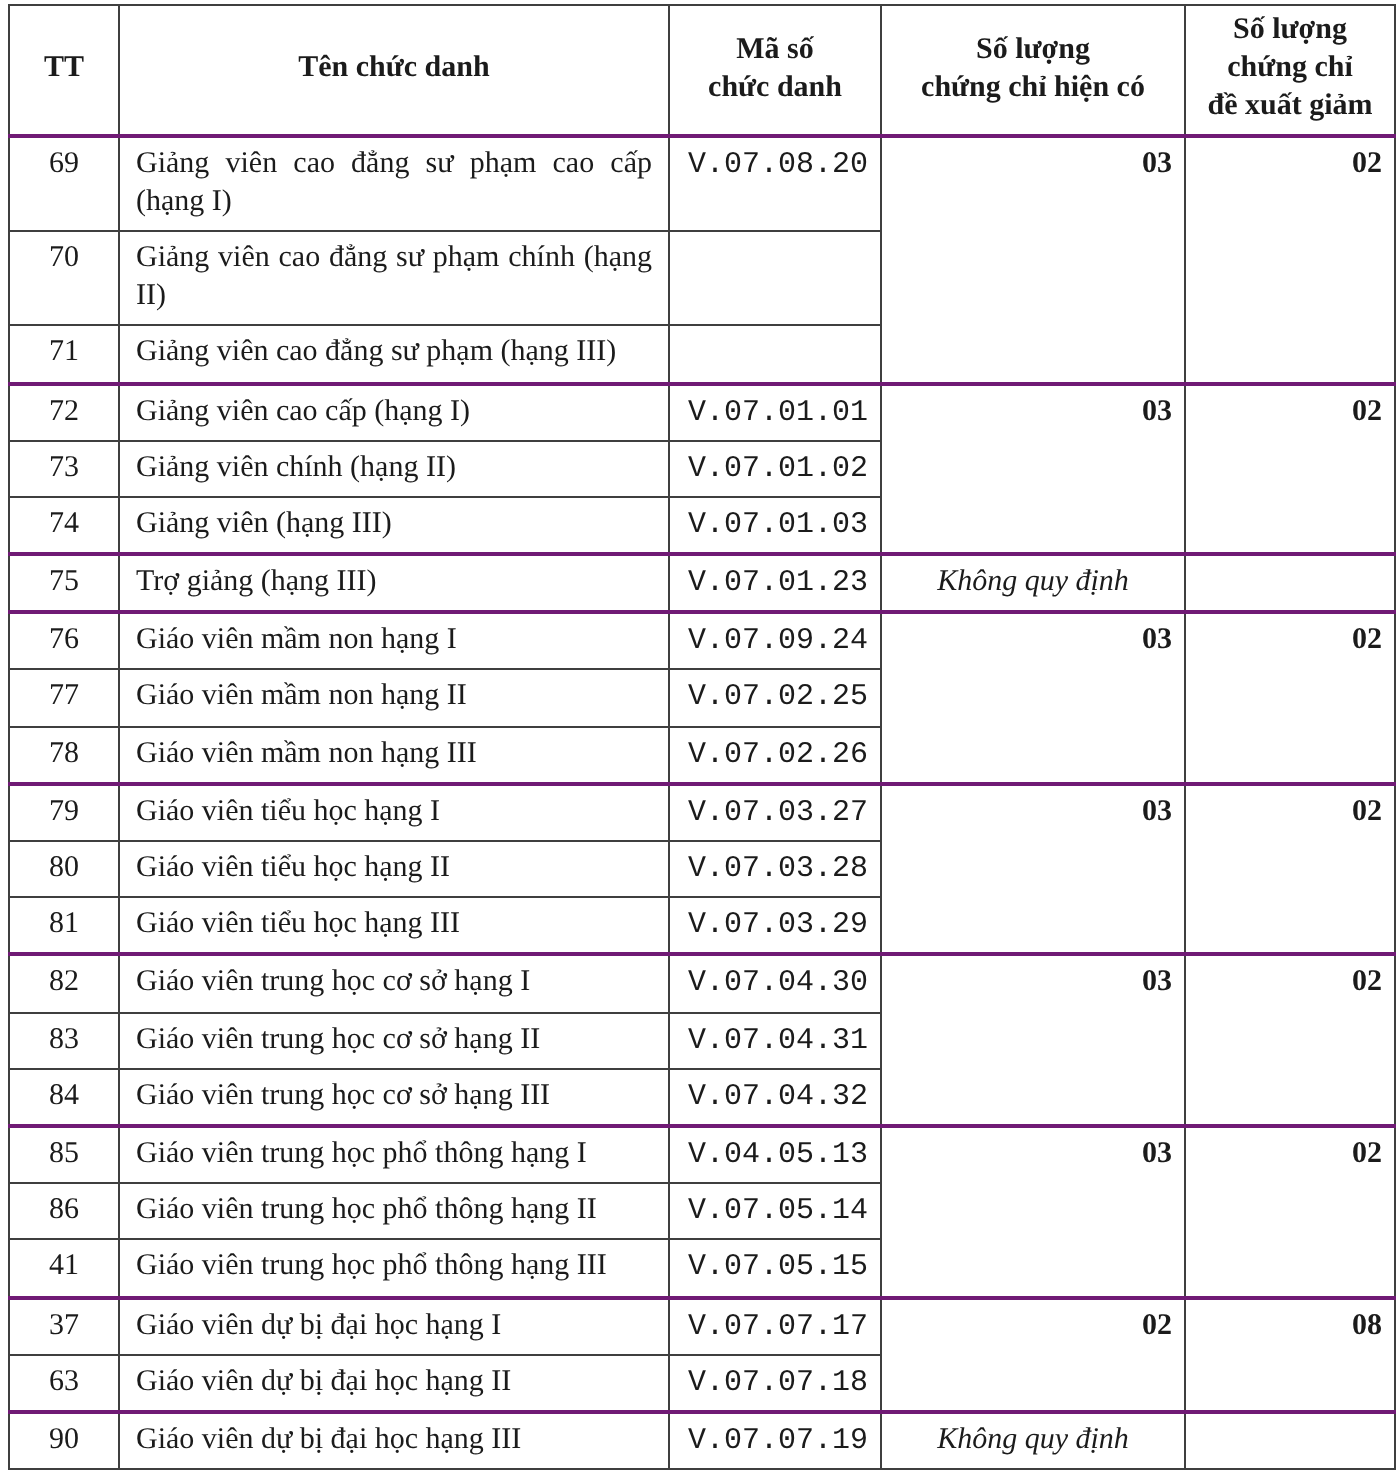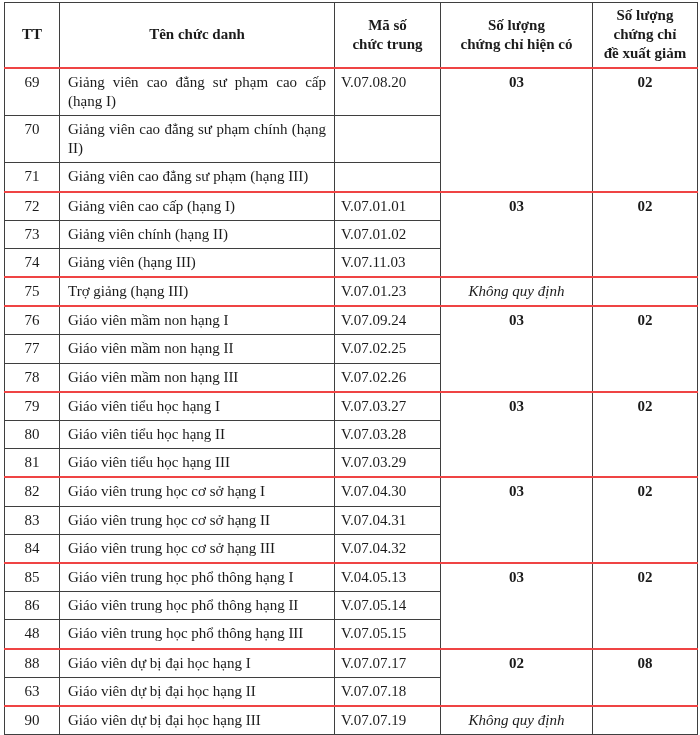--- a/index.html
+++ b/index.html
@@ -29,26 +29,26 @@
     overflow: hidden;
   }
   .doc-table thead th {
     font-weight: bold;
     text-align: center;
     vertical-align: middle;
     height: 50px;
     padding: 3px 4px;
   }
   .doc-table tbody tr { height: 28px; }
-  .doc-table tbody tr.group-start td { border-top: 2px solid #ef4444; }
+  .doc-table tbody tr.group-start td { border-top: 2px solid #701a75; }
   td.tt   { text-align: center; }
   td.title{ text-align: justify; padding-left: 8px; padding-right: 8px; }
-  td.code { text-align: left; }
+  td.code { text-align: right; font-family: Liberation Mono, monospace; }
   td.num  { text-align: center; }
-  td.num.bold   { font-weight: bold; }
+  td.num.bold   { font-weight: bold; text-align: right; }
   td.num.italic { font-style: italic; font-weight: normal; margin-left: 32px; }
   .hline { display: block; }
 </style>
 </head>
 <body>
 
 <div class="table-wrap">
   <table class="doc-table">
     <colgroup>
       <col style="width:55px">
@@ -56,21 +56,21 @@
       <col style="width:106px">
       <col style="width:152px">
       <col style="width:105px">
     </colgroup>
     <thead>
       <tr>
         <th>TT</th>
         <th>Tên chức danh</th>
         <th>
           <span class="hline">Mã số</span>
-          <span class="hline">chức trung</span>
+          <span class="hline">chức danh</span>
         </th>
         <th>
           <span class="hline">Số lượng</span>
           <span class="hline">chứng chỉ hiện có</span>
         </th>
         <th>
           <span class="hline">Số lượng</span>
           <span class="hline">chứng chỉ</span>
           <span class="hline">đề xuất giảm</span>
         </th>
@@ -102,21 +102,21 @@
           <td class="num bold" rowspan="3">02</td>
         </tr>
         <tr>
           <td class="tt">73</td>
           <td class="title">Giảng viên chính (hạng II)</td>
           <td class="code">V.07.01.02</td>
         </tr>
         <tr>
           <td class="tt">74</td>
           <td class="title">Giảng viên (hạng III)</td>
-          <td class="code">V.07.11.03</td>
+          <td class="code">V.07.01.03</td>
         </tr>
         <tr class="group-start">
           <td class="tt">75</td>
           <td class="title">Trợ giảng (hạng III)</td>
           <td class="code">V.07.01.23</td>
           <td class="num italic">Không quy định</td>
           <td class="num plain"></td>
         </tr>
         <tr class="group-start">
           <td class="tt">76</td>
@@ -175,26 +175,26 @@
           <td class="code">V.04.05.13</td>
           <td class="num bold" rowspan="3">03</td>
           <td class="num bold" rowspan="3">02</td>
         </tr>
         <tr>
           <td class="tt">86</td>
           <td class="title">Giáo viên trung học phổ thông hạng II</td>
           <td class="code">V.07.05.14</td>
         </tr>
         <tr>
-          <td class="tt">48</td>
+          <td class="tt">41</td>
           <td class="title">Giáo viên trung học phổ thông hạng III</td>
           <td class="code">V.07.05.15</td>
         </tr>
         <tr class="group-start">
-          <td class="tt">88</td>
+          <td class="tt">37</td>
           <td class="title">Giáo viên dự bị đại học hạng I</td>
           <td class="code">V.07.07.17</td>
           <td class="num bold" rowspan="2">02</td>
           <td class="num bold" rowspan="2">08</td>
         </tr>
         <tr>
           <td class="tt">63</td>
           <td class="title">Giáo viên dự bị đại học hạng II</td>
           <td class="code">V.07.07.18</td>
         </tr>

